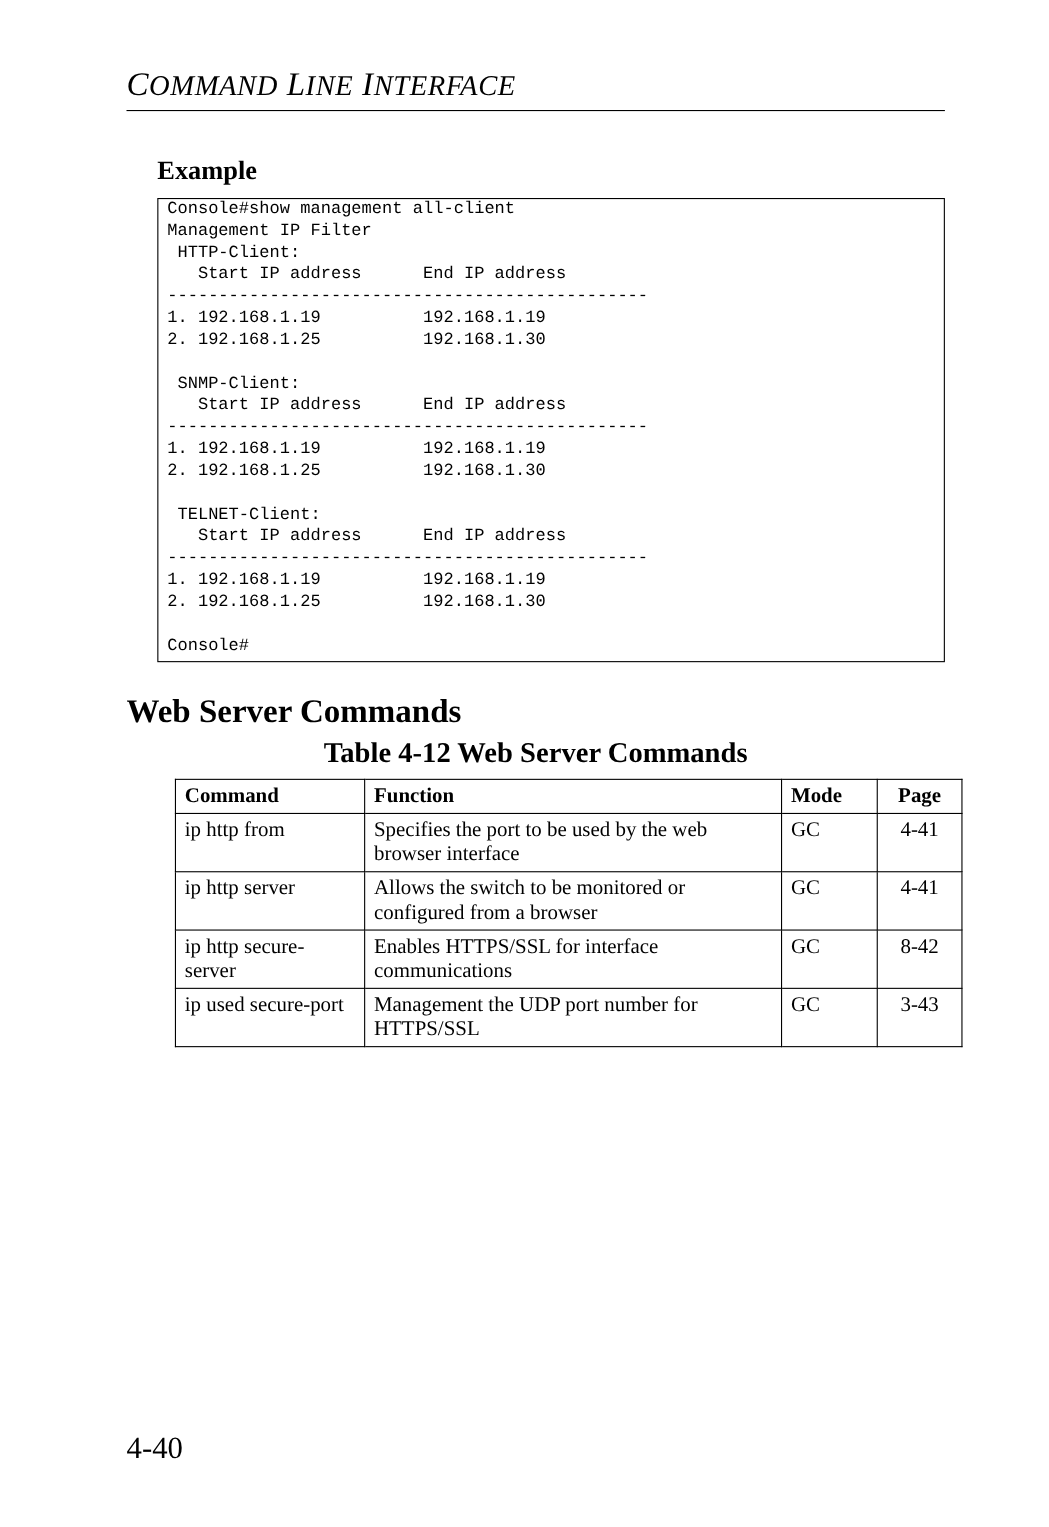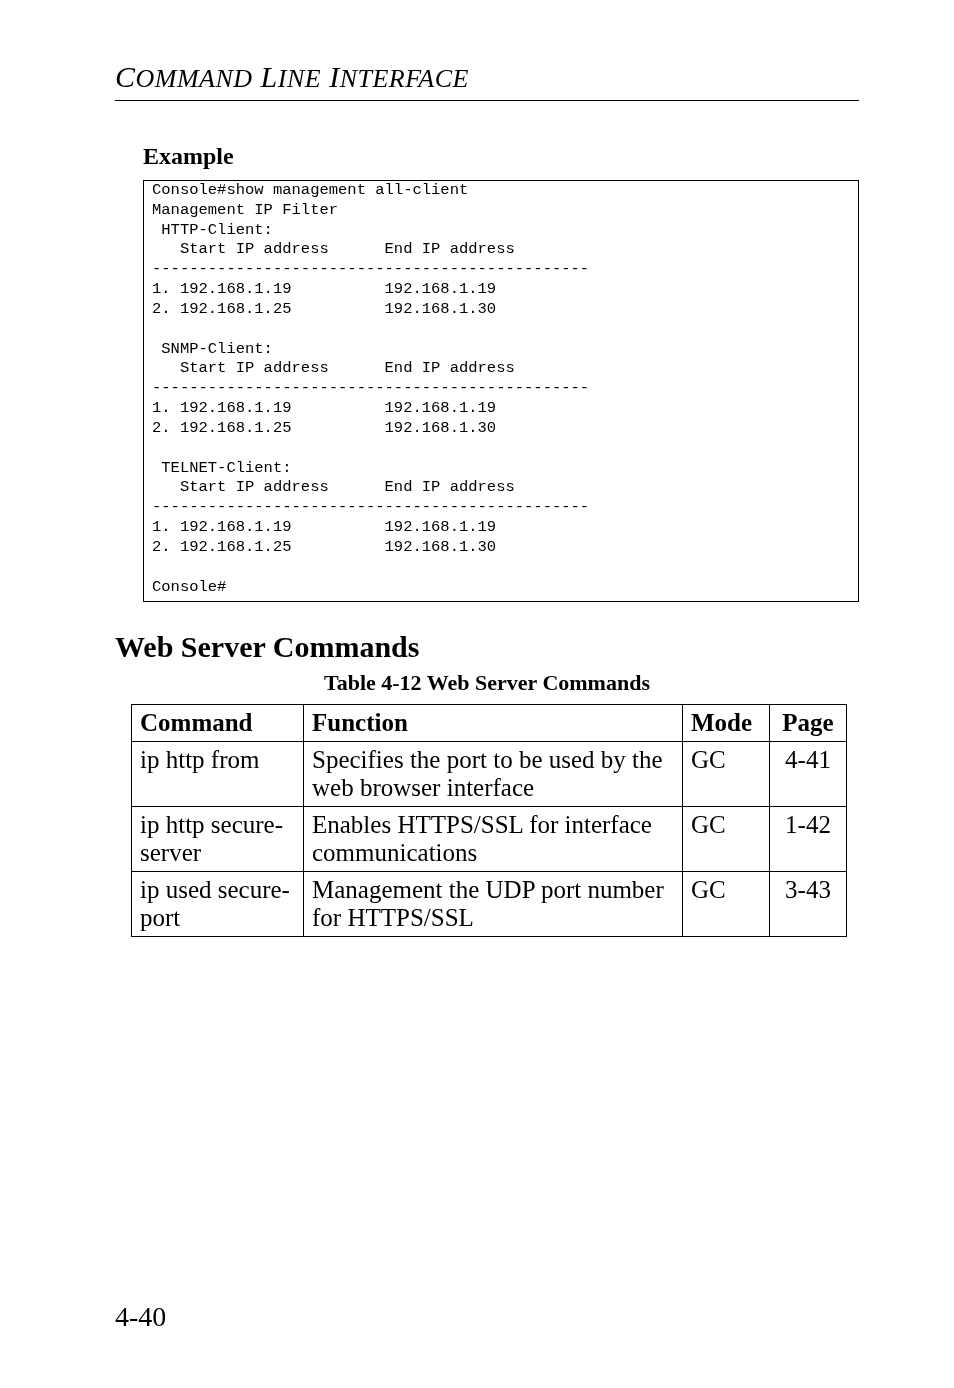--- a/index.html
+++ b/index.html
@@ -41,29 +41,29 @@
     margin-bottom: 28px;
   }
   .section-title {
     font-weight: bold;
     font-size: 30px;
     margin: 14px 0 6px 0;
   }
   .table-caption {
     text-align: center;
     font-weight: bold;
-    font-size: 22px;
+    font-size: 26px;
     margin: 6px 0 8px 0;
   }
   table.cmd-table {
     border-collapse: collapse;
     width: 100%;
-    margin-left: 16px;
+    margin-left: 44px;
     width: calc(100% - 28px);
-    font-size: 25px;
+    font-size: 19px;
     font-family: Liberation Serif, serif;
   }
   table.cmd-table th, table.cmd-table td {
     border: 1px solid #000;
     padding: 4px 8px;
     vertical-align: top;
     text-align: left;
   }
   table.cmd-table th {
     font-weight: bold;
@@ -129,24 +129,30 @@
     </tr>
   </thead>
   <tbody>
     <tr>
       <td class="cmd">ip http from</td>
       <td>Specifies the port to be used by the web browser interface</td>
       <td class="mode">GC</td>
       <td class="page">4-41</td>
     </tr>
     <tr>
+      <td class="cmd">ip http server</td>
+      <td>Allows the switch to be monitored or configured from a browser</td>
+      <td class="mode">GC</td>
+      <td class="page">4-41</td>
+    </tr>
+    <tr>
       <td class="cmd">ip http secure-server</td>
       <td>Enables HTTPS/SSL for interface communications</td>
       <td class="mode">GC</td>
-      <td class="page">1-42</td>
+      <td class="page">8-42</td>
     </tr>
     <tr>
       <td class="cmd">ip used secure-port</td>
       <td>Management the UDP port number for HTTPS/SSL</td>
       <td class="mode">GC</td>
       <td class="page">3-43</td>
     </tr>
   </tbody>
 </table>
 

